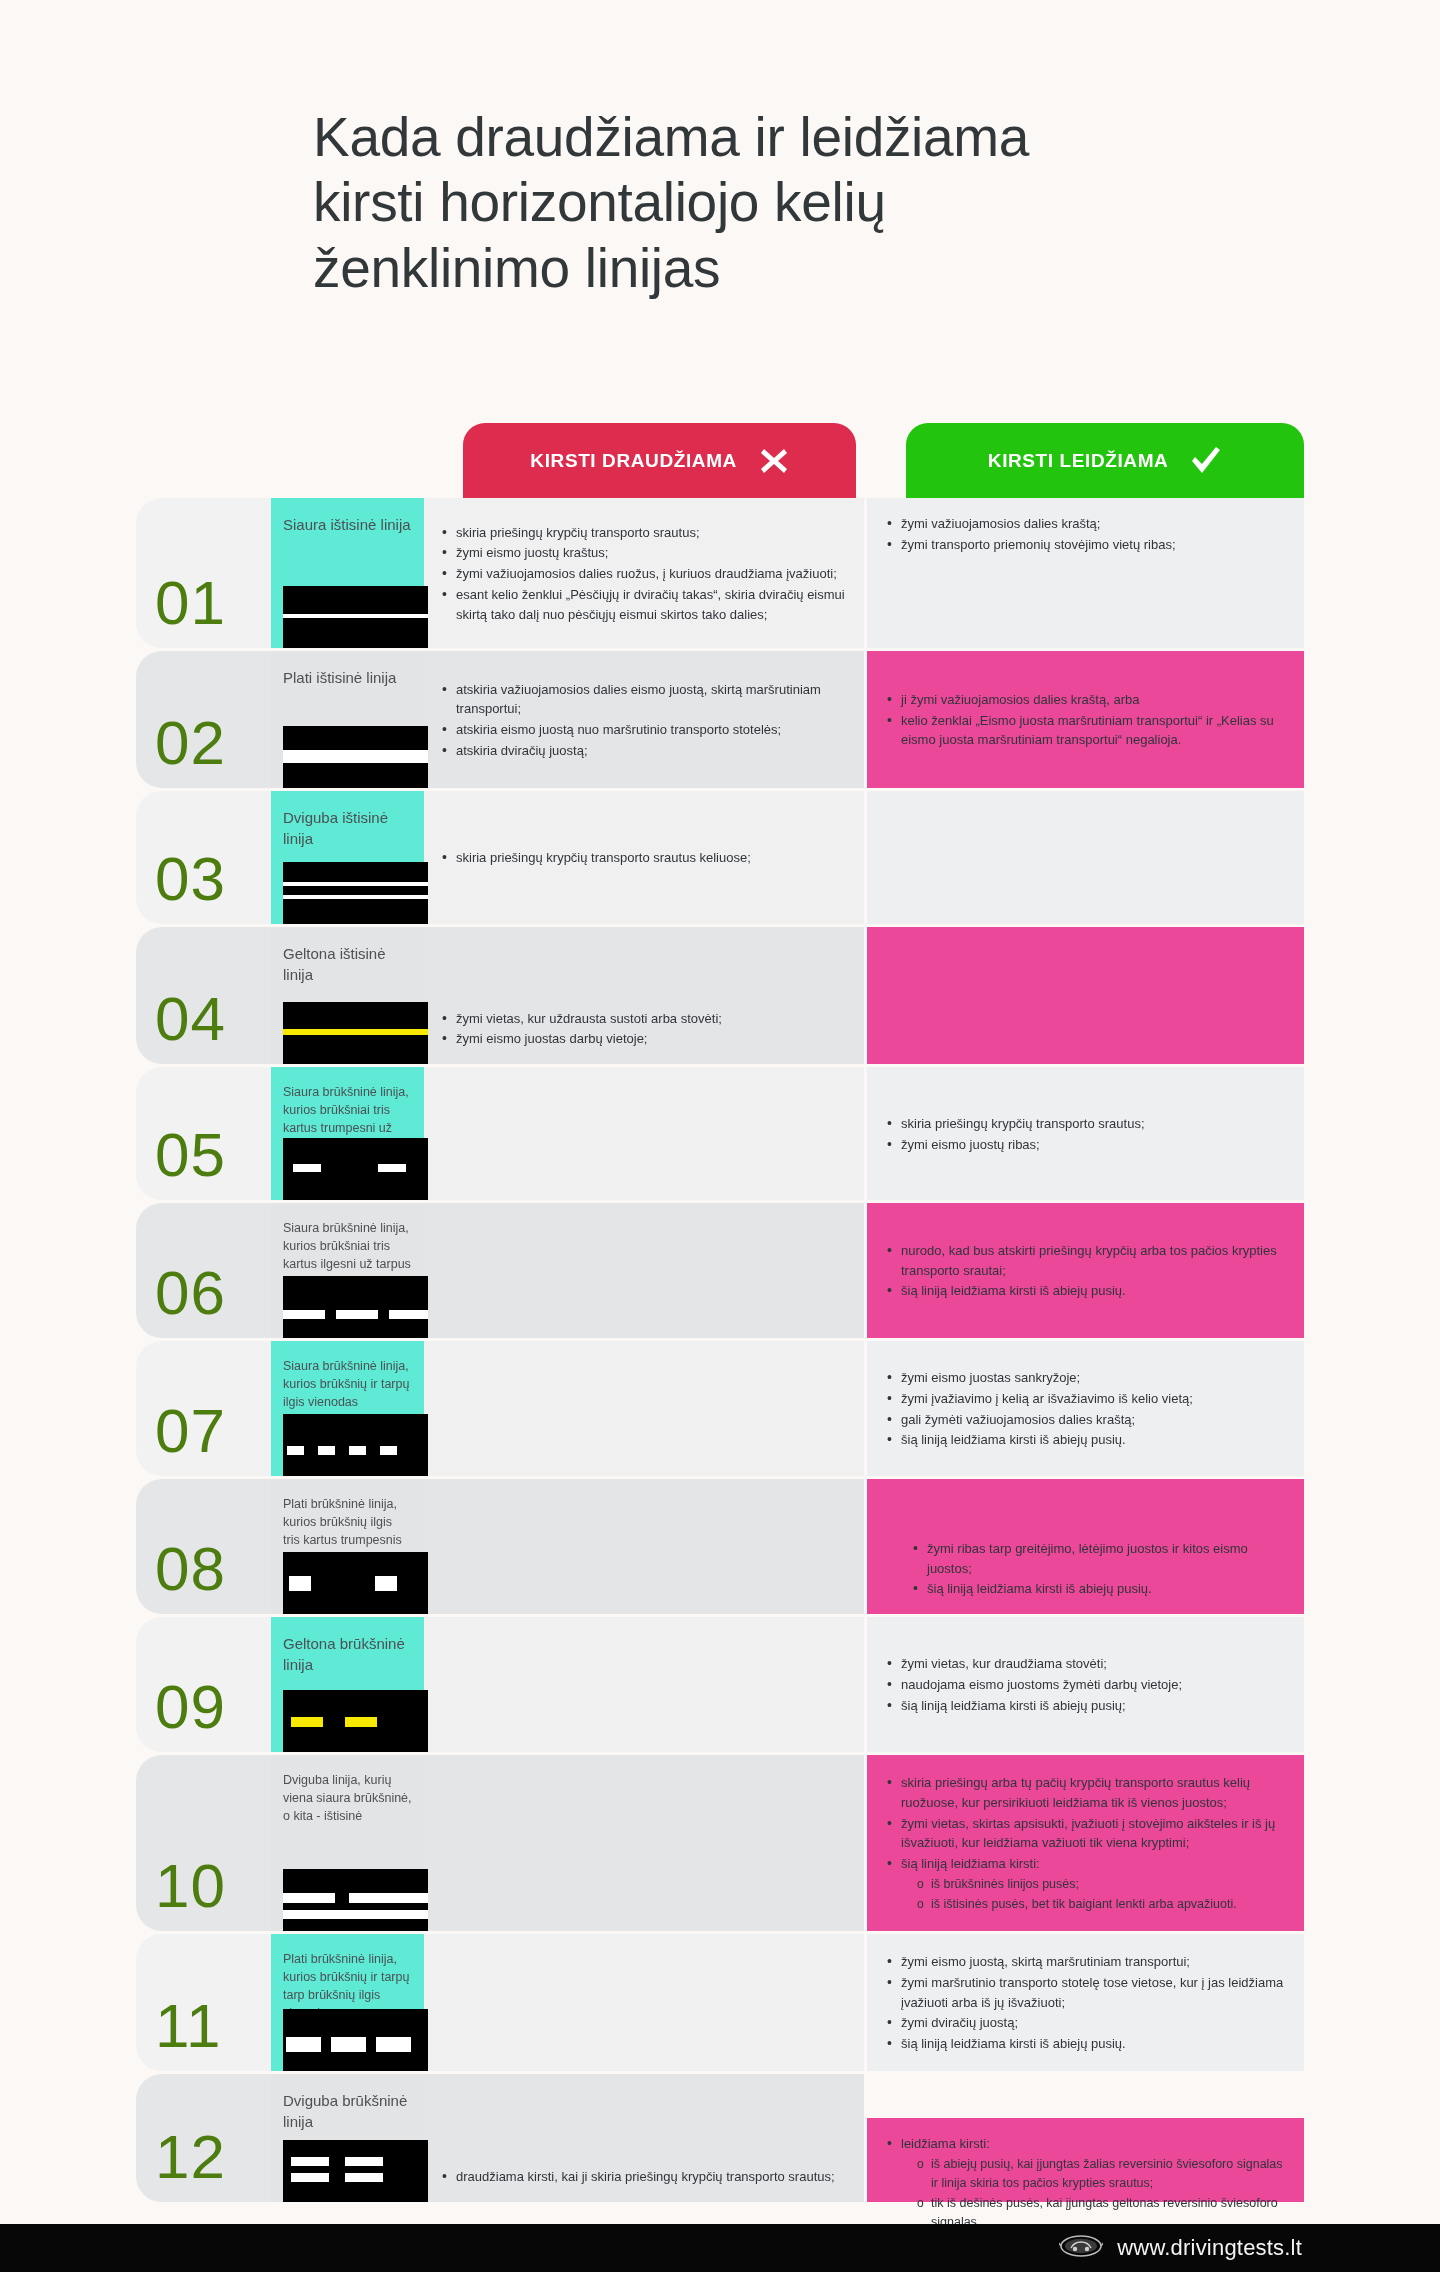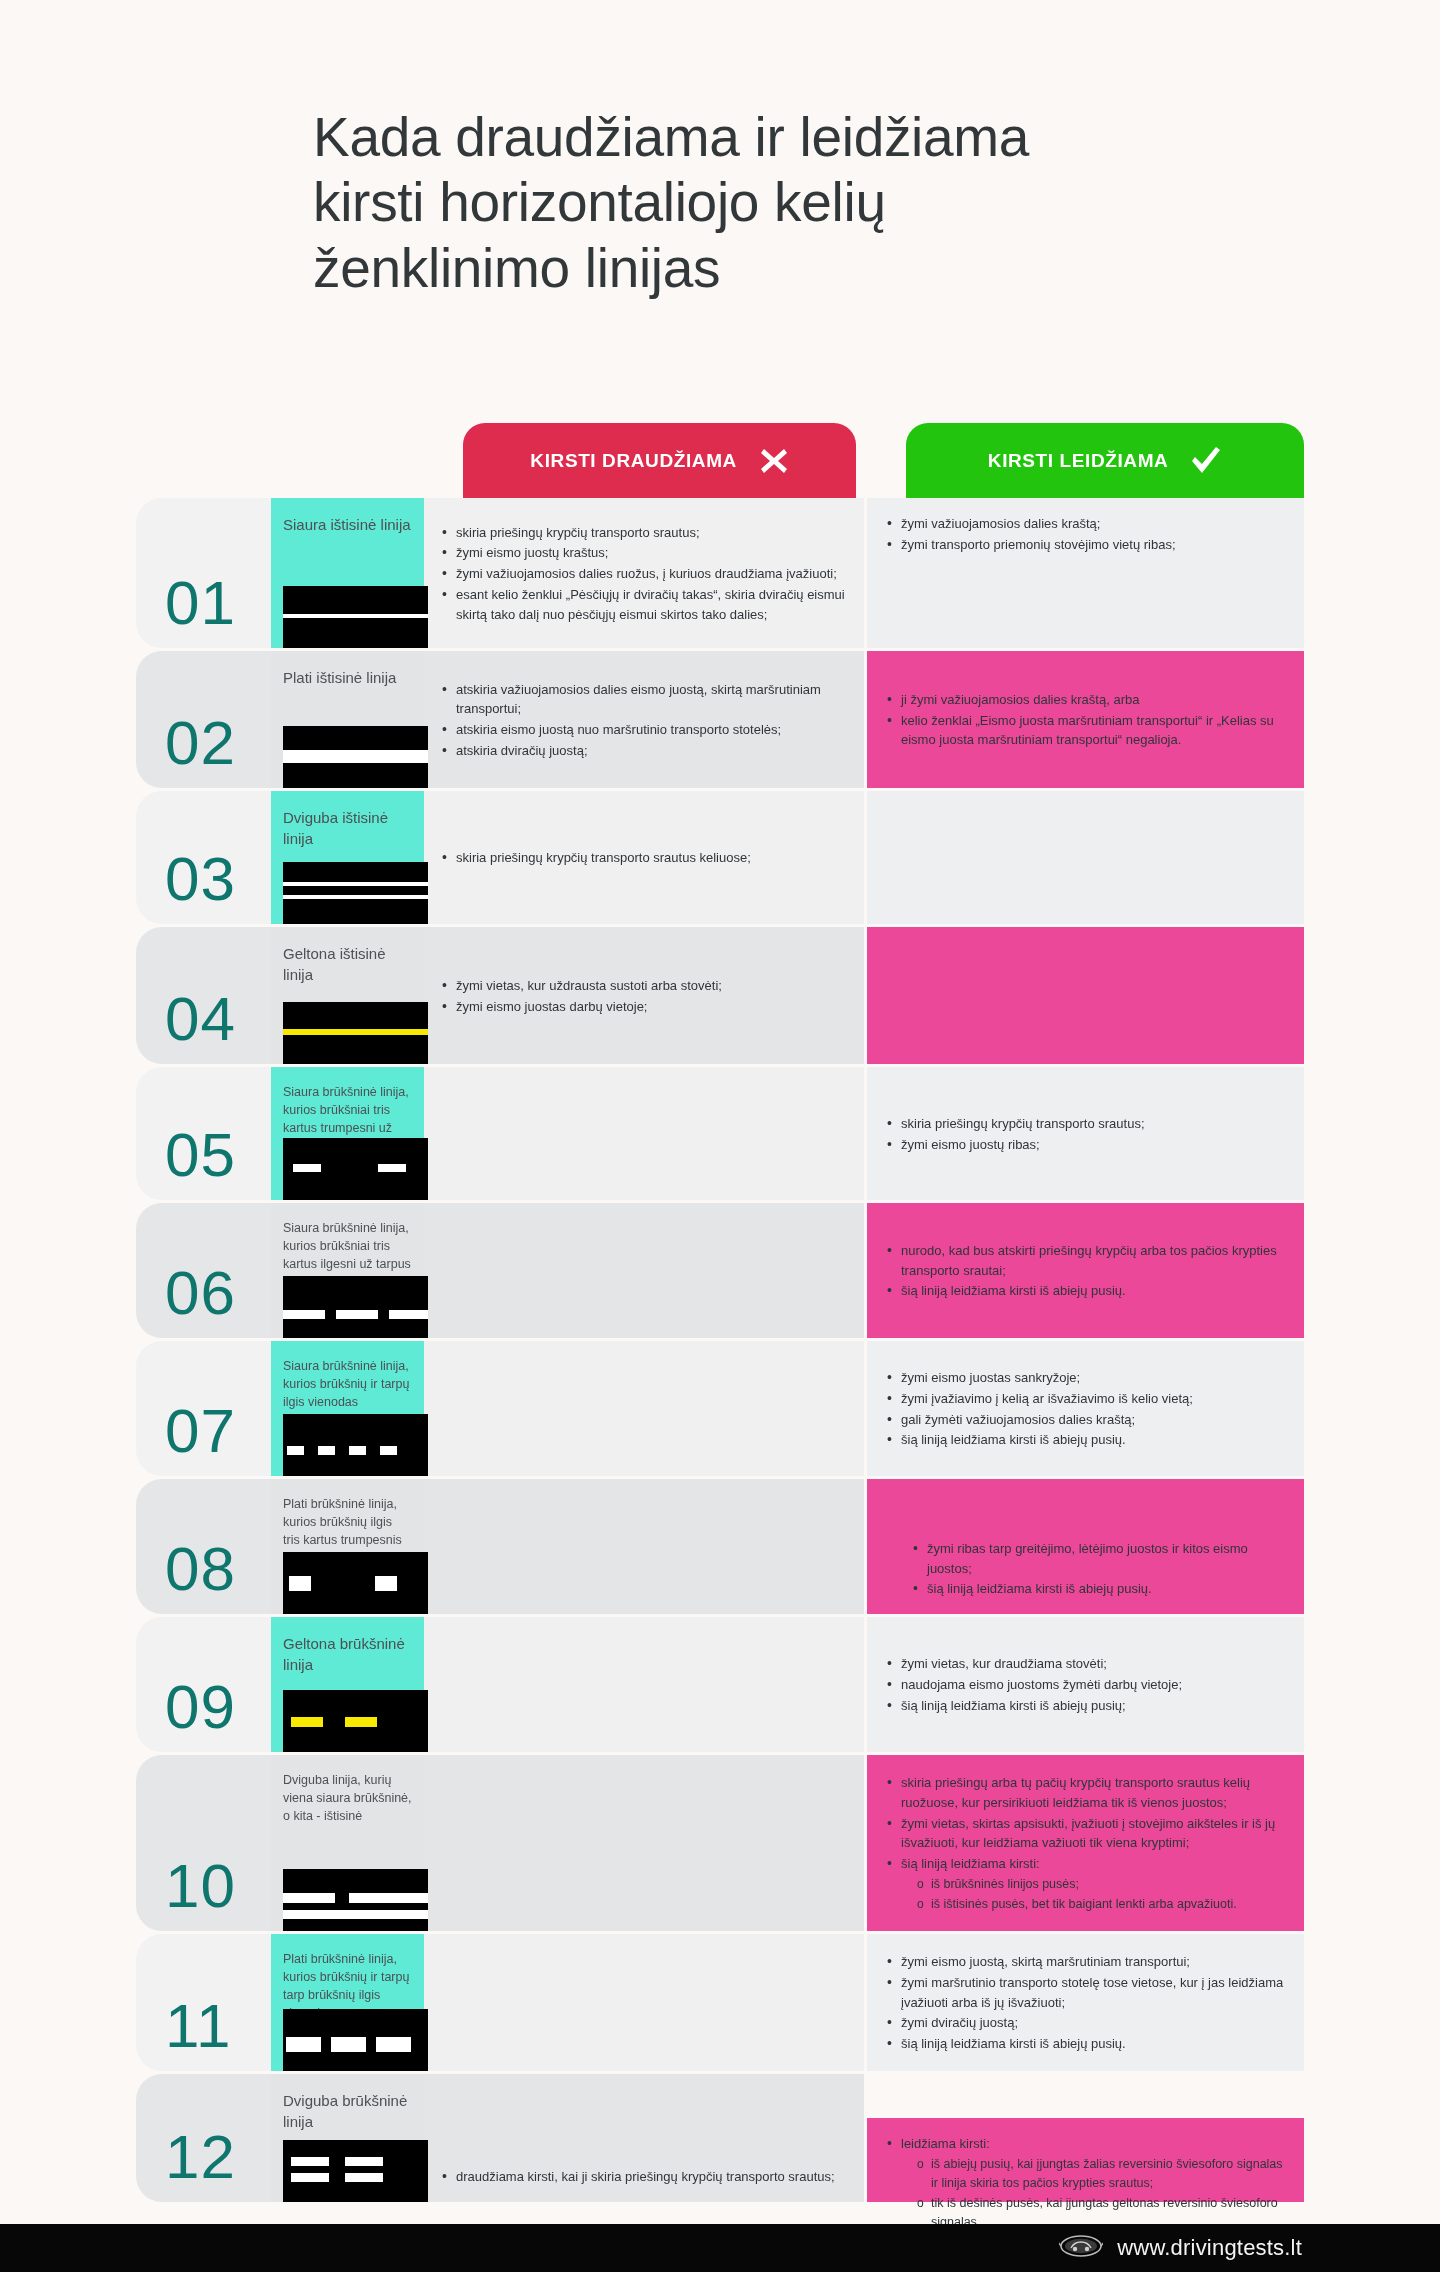--- a/index.html
+++ b/index.html
@@ -89,25 +89,25 @@
 
   .col-num {
     width: 135px;
     background: #f2f2f3;
     border-radius: 26px 0 0 26px;
     position: relative;
     flex: none;
   }
   .num {
     position: absolute;
-    left: 29px;
+    left: 19px;
     bottom: 14px;
     font-size: 62px;
     line-height: 1;
-    color: #0f766e;
+    color: #4d7c0f;
     font-weight: 400;
     letter-spacing: 1px;
   }
 
   .col-name {
     width: 153px;
     background: #5eead4;
     flex: none;
     position: relative;
     padding: 16px 12px 0 12px;
@@ -299,21 +299,21 @@
       <div class="row alt" style="height: 137px;">
         <div class="col-num">
        <span class="num">04</span>
      </div>
      <div class="col-name">
        <div class="name-text">Geltona ištisinė linija</div>
        <div class="marking">
             <div class="mk-band" style="top:27px;height:6px;background:#f7ea00;"></div>
           </div>
      </div>
-     <div class="col-forbidden" style="display: flex; align-items: center;">
+     <div class="col-forbidden" style="display: flex; align-items: flex-end;">
        <ul class="bullets">
             <li>žymi vietas, kur uždrausta sustoti arba stovėti;</li>
             <li>žymi eismo juostas darbų vietoje;</li>
           </ul>
      </div>
      <div class="col-allowed">
        <ul class="bullets"></ul>
      </div>
       </div>
       <div class="row" style="height: 133px;">

